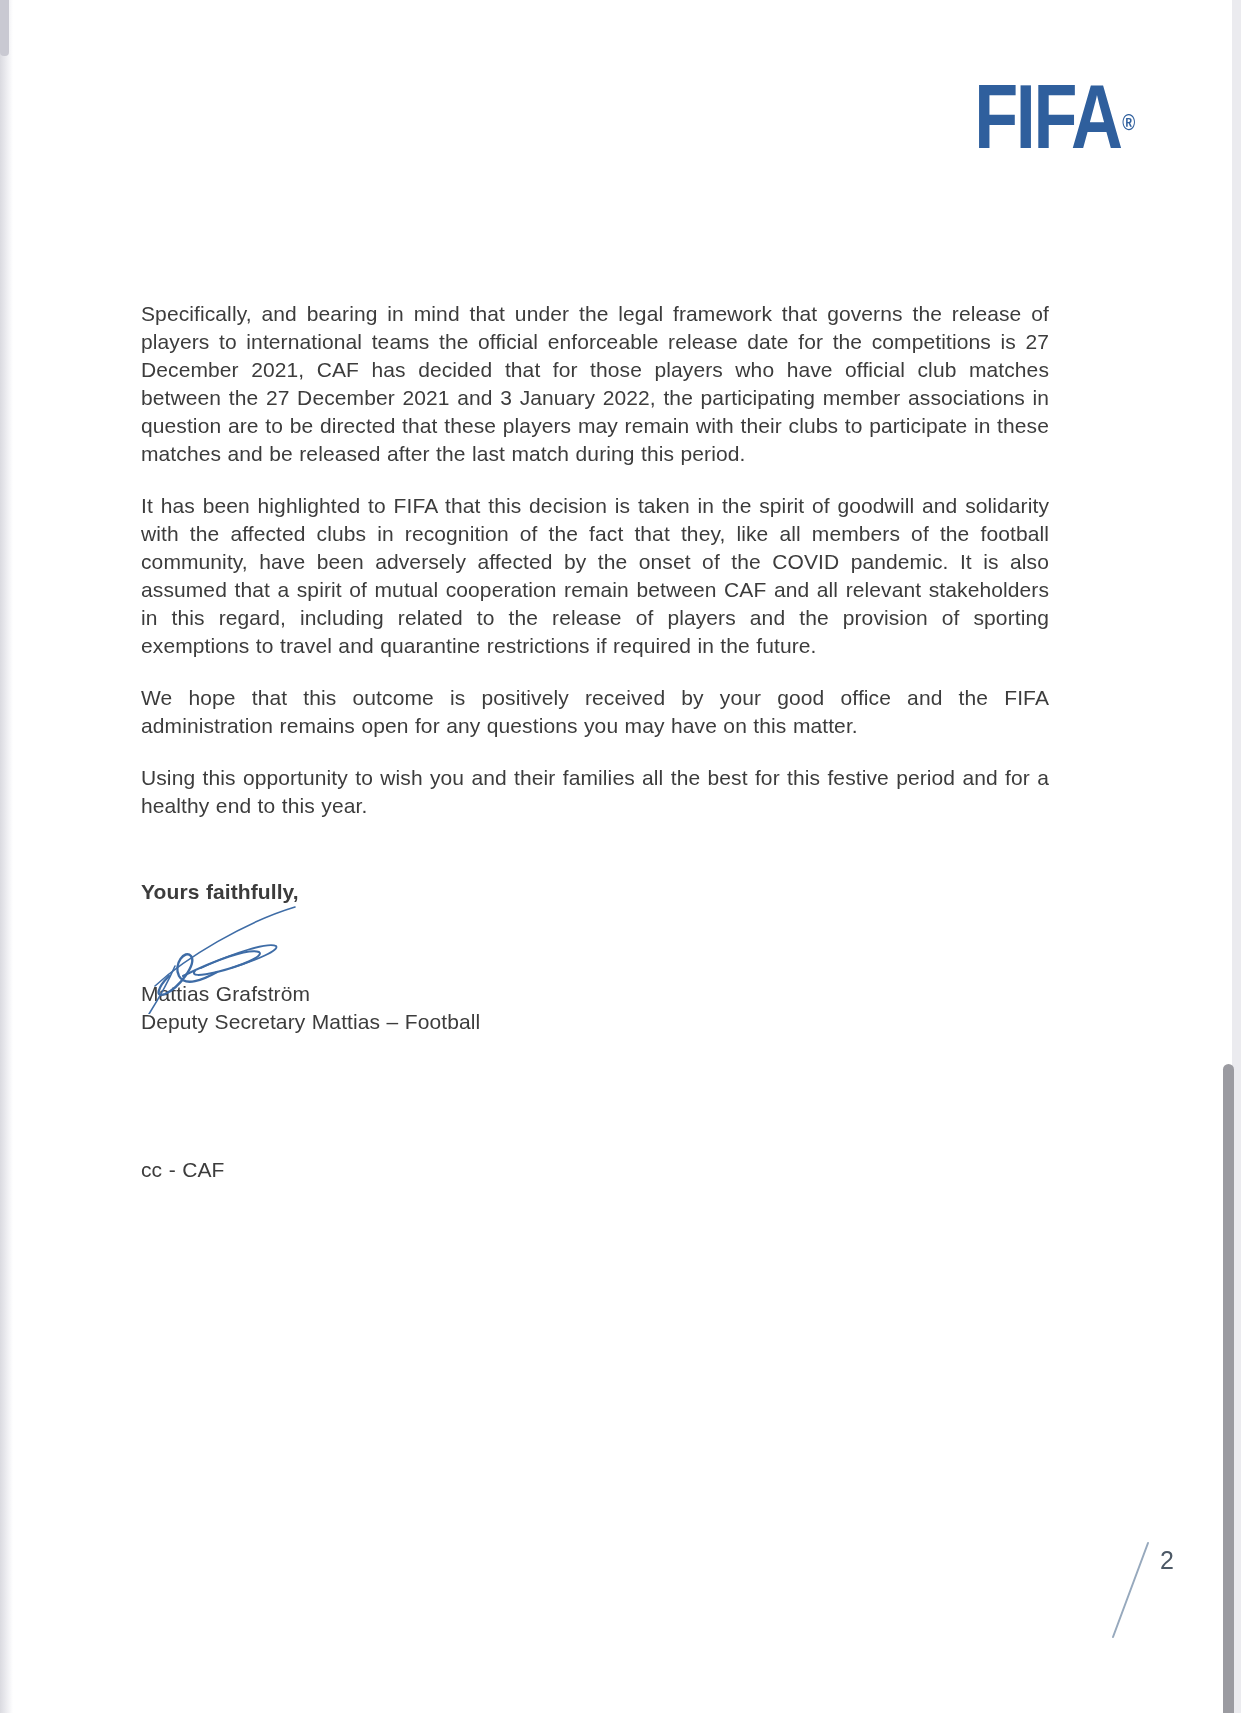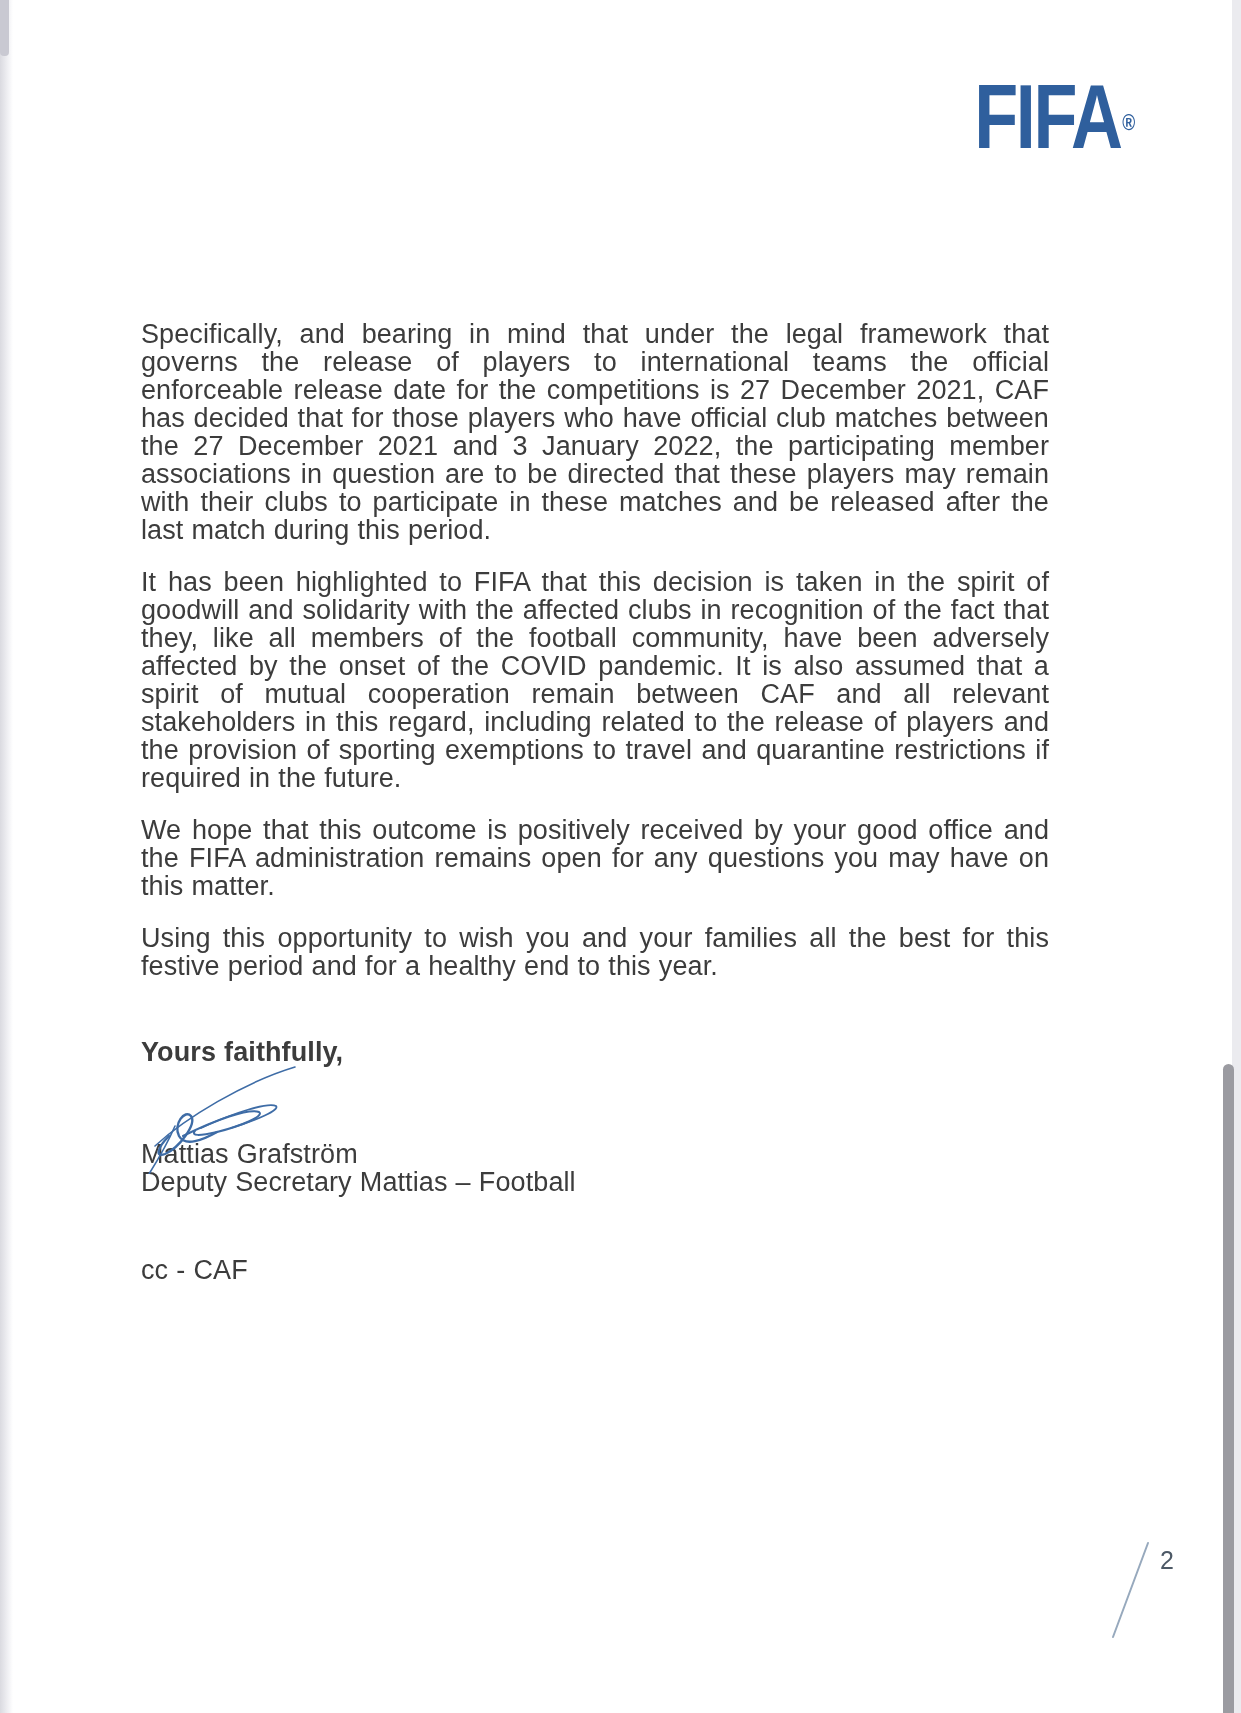--- a/index.html
+++ b/index.html
@@ -47,37 +47,37 @@
     transform:scaleX(0.8);
     transform-origin:100% 0;
     white-space:nowrap;
   }
   .fifa-logo sup{
     font-size:22px;letter-spacing:0;vertical-align:18px;margin-left:2px;
   }
 
   
   .letter{
-    position:absolute;left:141px;top:320px;width:908px;
+    position:absolute;left:141px;top:300px;width:908px;
     color:var(--body-text,#3c3c3c);
-    font-size:27px;line-height:28px;
+    font-size:21px;line-height:28px;
     letter-spacing:0.1px;word-spacing:0.5px;
   }
   .letter p.para{
     text-align:justify;text-align-last:left;
     margin:0 0 24px 0;
   }
   .closing{margin-top:58px;font-weight:bold;}
   .signature-wrap{
     height:88px;margin:-4px 0 0 4px;position:relative;
   }
   .signature-wrap svg{display:block;}
   .sig-name{margin-top:-10px;}
   .sig-title{}
-  .cc-line{margin-top:60px;}
+  .cc-line{margin-top:120px;}
 
   
   .page-num-group{position:absolute;left:1108px;top:1538px;width:90px;height:104px;}
   .page-num-group svg{position:absolute;left:0;top:0;}
   .page-num{
     position:absolute;left:52px;top:8px;
     font-size:25px;color:var(--page-number-text,#4d5966);
   }
 </style>
 </head>
@@ -88,21 +88,21 @@
 </div>
 <div class="scroll-track"></div>
 <div class="scroll-thumb"></div>
 
 <div class="fifa-logo"><span>FIFA</span><sup>®</sup></div>
 
 <div class="letter">
   <p class="para">Specifically, and bearing in mind that under the legal framework that governs the release of players to international teams the official enforceable release date for the competitions is 27 December 2021, CAF has decided that for those players who have official club matches between the 27 December 2021 and 3 January 2022, the participating member associations in question are to be directed that these players may remain with their clubs to participate in these matches and be released after the last match during this period.</p>
   <p class="para">It has been highlighted to FIFA that this decision is taken in the spirit of goodwill and solidarity with the affected clubs in recognition of the fact that they, like all members of the football community, have been adversely affected by the onset of the COVID pandemic. It is also assumed that a spirit of mutual cooperation remain between CAF and all relevant stakeholders in this regard, including related to the release of players and the provision of sporting exemptions to travel and quarantine restrictions if required in the future.</p>
   <p class="para">We hope that this outcome is positively received by your good office and the FIFA administration remains open for any questions you may have on this matter.</p>
-  <p class="para">Using this opportunity to wish you and your families all the best for this festive period and for a healthy end to this year.</p>
+  <p class="para">Using this opportunity to wish you and their families all the best for this festive period and for a healthy end to this year.</p>
 
   <p class="closing">Yours faithfully,</p>
 
   <div class="signature-wrap">
     <svg width="170" height="112" viewBox="0 0 170 112">
       <g fill="none" stroke="var(--signature-ink,#3e6ca6)" stroke-linecap="round">
 
         <path d="M10,84 C40,56 100,20 150,5" stroke-width="1.6"></path>
 
         <path d="M24,74 C12,86 10,96 20,92 C34,86 52,62 46,54 C40,47 28,62 34,74 C40,85 58,78 72,70" stroke-width="2.4"></path>

